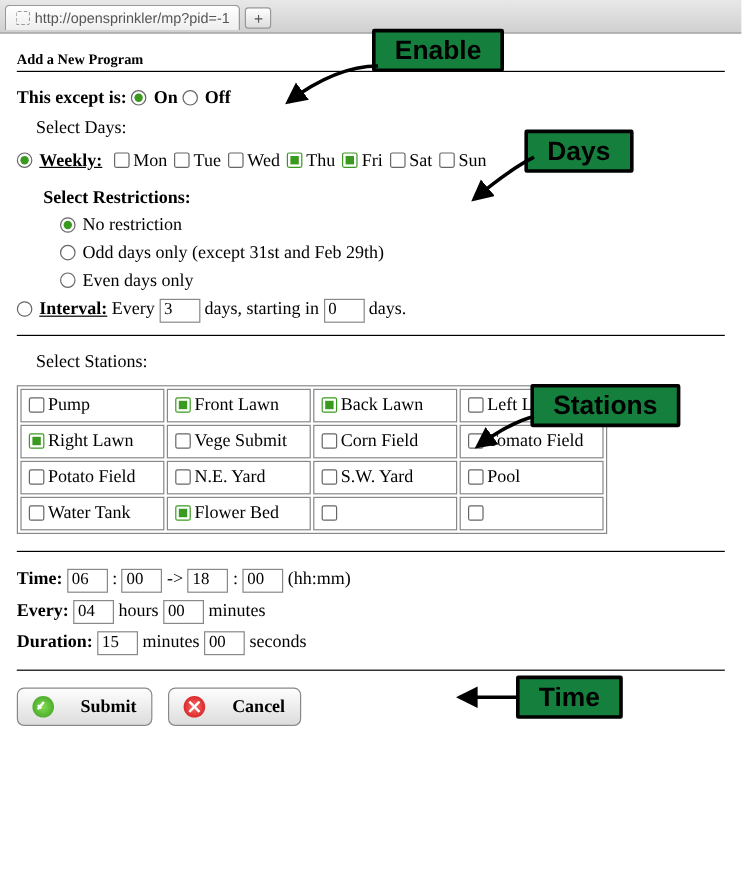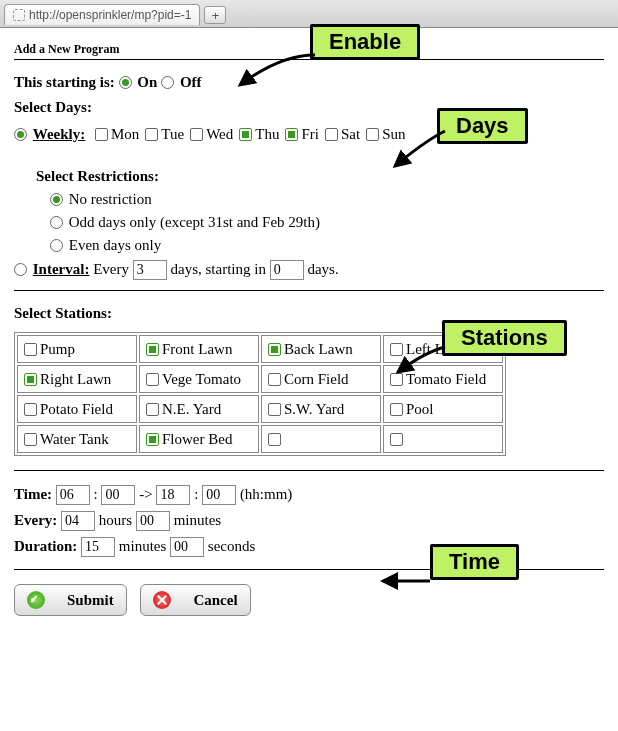--- a/index.html
+++ b/index.html
@@ -54,21 +54,21 @@
 }
 .content { padding: 10px 14px; }
 h2.page-title {
   font-size: 12px;
   margin: 4px 0 2px 0;
   font-weight: bold;
 }
 hr { border: none; border-top: 1px solid #000; margin: 2px 0 14px 0; }
 .row { margin: 6px 0; }
 .bold { font-weight: bold; }
-.section-label { font-weight: bold; margin: 8px 0 10px 0; display:block; }
+.section-label { font-weight: normal; margin: 8px 0 10px 16px; display:block; }
 
 .radio-dot {
   width: 13px; height: 13px;
   border: 1px solid #666;
   border-radius: 50%;
   display: inline-block;
   vertical-align: -2px;
   margin-right: 2px;
   position: relative;
   cursor: pointer;
@@ -178,21 +178,21 @@
   left:8px; top:3px;
   width:2px; height:12px;
   background:#fff;
 }
 .ic-cancel::before { transform: rotate(45deg); }
 .ic-cancel::after  { transform: rotate(-45deg); }
 
 .callout {
   position: absolute;
   border: 3px solid #000;
-  background: #bef264;
+  background: #15803d;
   padding: 2px 16px;
   font-family: Arial, sans-serif;
   font-weight: bold;
   font-size: 22px;
   border-radius: 2px;
 }
 .arrow-svg { position: absolute; }
 
 .rel { position: relative; }
 </style>
@@ -206,36 +206,36 @@
   </div>
   <div class="tab-add">+</div>
 </div>
 
 <div class="content rel">
 
   <h2 class="page-title">Add a New Program</h2>
   <hr>
 
   <div class="row">
-    <span class="bold">This starting is:</span>
+    <span class="bold">This except is:</span>
     <span class="radio-dot checked"></span>
     <span class="bold">On</span>
     <span class="radio-dot"></span>
     <span class="bold">Off</span>
   </div>
 
   <span class="section-label">Select Days:</span>
 
   <div class="row">
     <span class="radio-dot checked"></span>
     <span class="bold under">Weekly:</span>
     <span id="weekdays-slot"><span class="check-box" style="margin-left: 6px;"></span><span>Mon</span><span class="check-box" style="margin-left: 6px;"></span><span>Tue</span><span class="check-box" style="margin-left: 6px;"></span><span>Wed</span><span class="check-box checked" style="margin-left: 6px;"></span><span>Thu</span><span class="check-box checked" style="margin-left: 6px;"></span><span>Fri</span><span class="check-box" style="margin-left: 6px;"></span><span>Sat</span><span class="check-box" style="margin-left: 6px;"></span><span>Sun</span></span>
   </div>
 
-  <div class="indent" style="margin-top:25px">
+  <div class="indent" style="margin-top:14px">
     <span class="bold">Select Restrictions:</span>
   </div>
   <div class="indent2 row">
     <span class="radio-dot checked"></span>
     <span>No restriction</span>
   </div>
   <div class="indent2 row">
     <span class="radio-dot"></span>
     <span>Odd days only (except 31st and Feb 29th)</span>
   </div>
@@ -261,21 +261,21 @@
   <table class="station-table">
     <tbody id="stations-slot">
         <tr>
           <td><span class="check-box"></span><span>Pump</span></td>
           <td><span class="check-box checked"></span><span>Front Lawn</span></td>
           <td><span class="check-box checked"></span><span>Back Lawn</span></td>
           <td><span class="check-box"></span><span>Left Lawn</span></td>
         </tr>
         <tr>
           <td><span class="check-box checked"></span><span>Right Lawn</span></td>
-          <td><span class="check-box"></span><span>Vege Tomato</span></td>
+          <td><span class="check-box"></span><span>Vege Submit</span></td>
           <td><span class="check-box"></span><span>Corn Field</span></td>
           <td><span class="check-box"></span><span>Tomato Field</span></td>
         </tr>
         <tr>
           <td><span class="check-box"></span><span>Potato Field</span></td>
           <td><span class="check-box"></span><span>N.E. Yard</span></td>
           <td><span class="check-box"></span><span>S.W. Yard</span></td>
           <td><span class="check-box"></span><span>Pool</span></td>
         </tr>
         <tr>
@@ -351,21 +351,21 @@
   <div class="callout" style="left:442px; top:292px">Stations</div>
   <svg class="arrow-svg" style="left:390px; top:314px" width="70" height="40">
     <defs>
         <marker id="ah3" markerWidth="7" markerHeight="7" refX="5" refY="3" orient="auto">
           <path d="M0,0 L6,3 L0,6 Z" fill="#000"></path>
         </marker>
       </defs>
     <path d="M55,5 Q35,10 8,30" stroke="#000" stroke-width="3" fill="none" marker-end="url(#ah3)"></path>
   </svg>
 
-  <div class="callout" style="left:430px; top:516px">Time</div>
+  <div class="callout" style="left:430px; top:535px">Time</div>
   <svg class="arrow-svg" style="left:378px; top:543px" width="55" height="20">
     <defs>
         <marker id="ah4" markerWidth="7" markerHeight="7" refX="5" refY="3" orient="auto">
           <path d="M0,0 L6,3 L0,6 Z" fill="#000"></path>
         </marker>
       </defs>
     <path d="M52,10 L5,10" stroke="#000" stroke-width="3" fill="none" marker-end="url(#ah4)"></path>
   </svg>
 
 </div>

